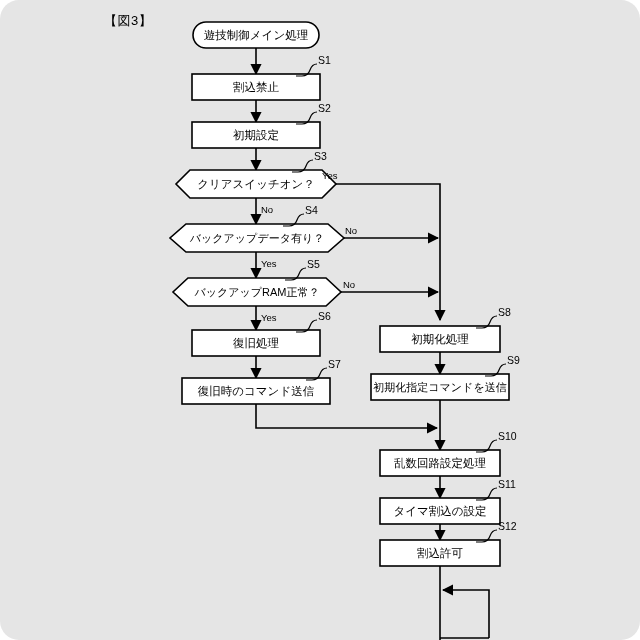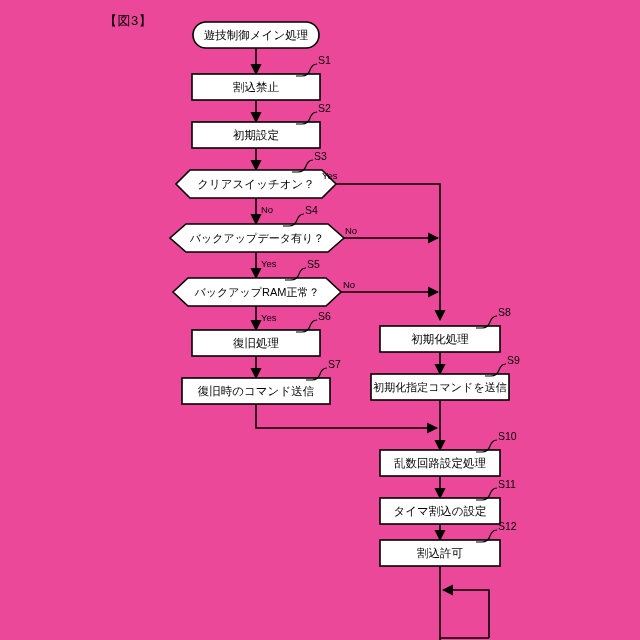--- a/index.html
+++ b/index.html
@@ -7,22 +7,23 @@
     padding: 0;
     background: #ffffff;
   }
   body {
     font-family: "Liberation Sans", "DejaVu Sans", sans-serif;
   }
   #canvas {
     position: relative;
     width: 640px;
     height: 640px;
-    background: #ec4899;
+    background: #e5e5e5;
     overflow: hidden;
+    border-radius: 19px;
   }
   #fig-label {
     position: absolute;
     left: 104px;
     top: 12px;
     font-size: 13px;
     color: #000;
     letter-spacing: 0.5px;
     white-space: nowrap;
   }

